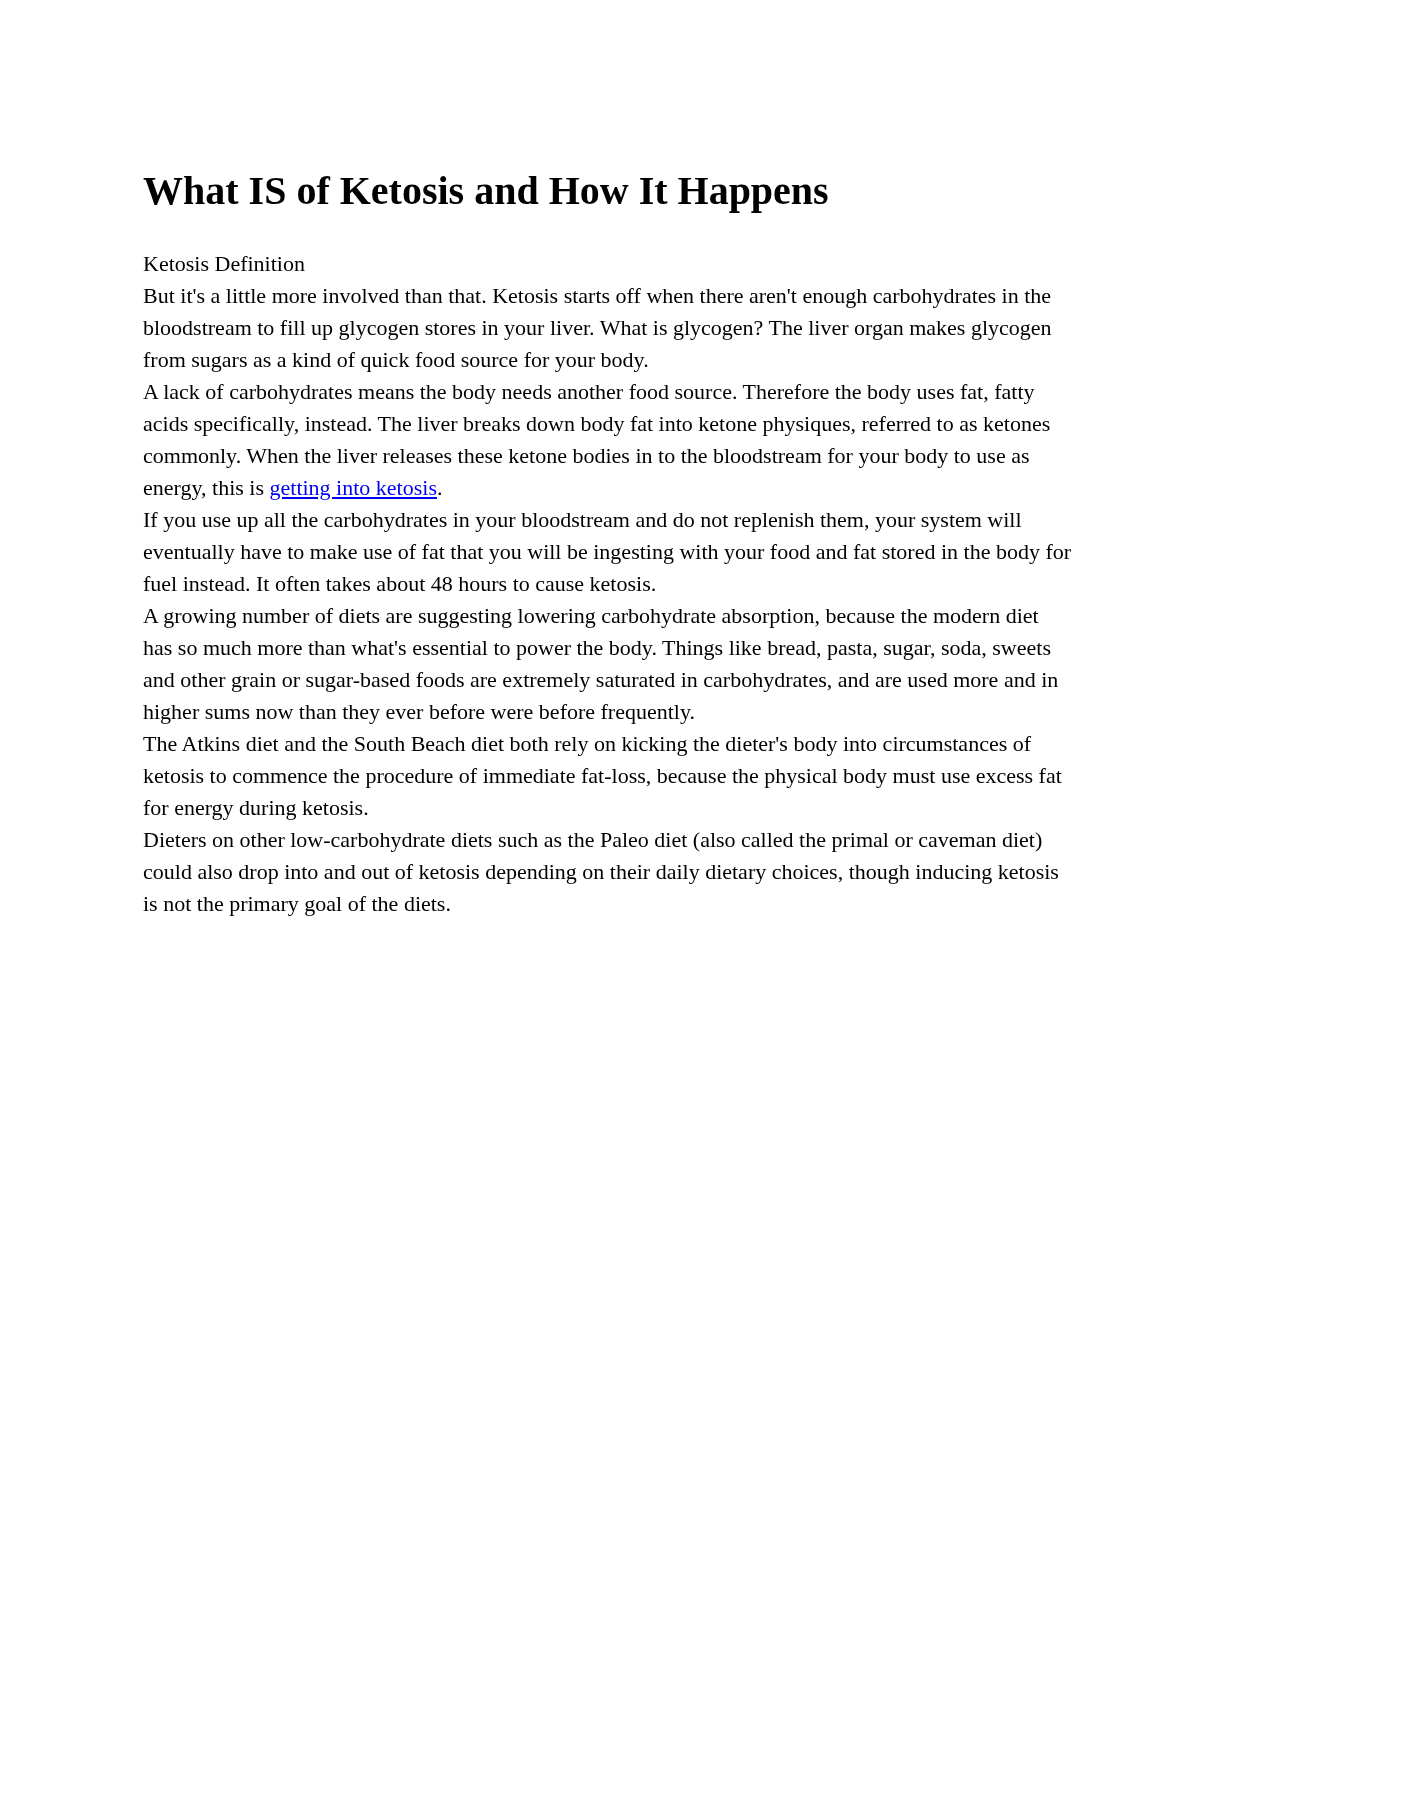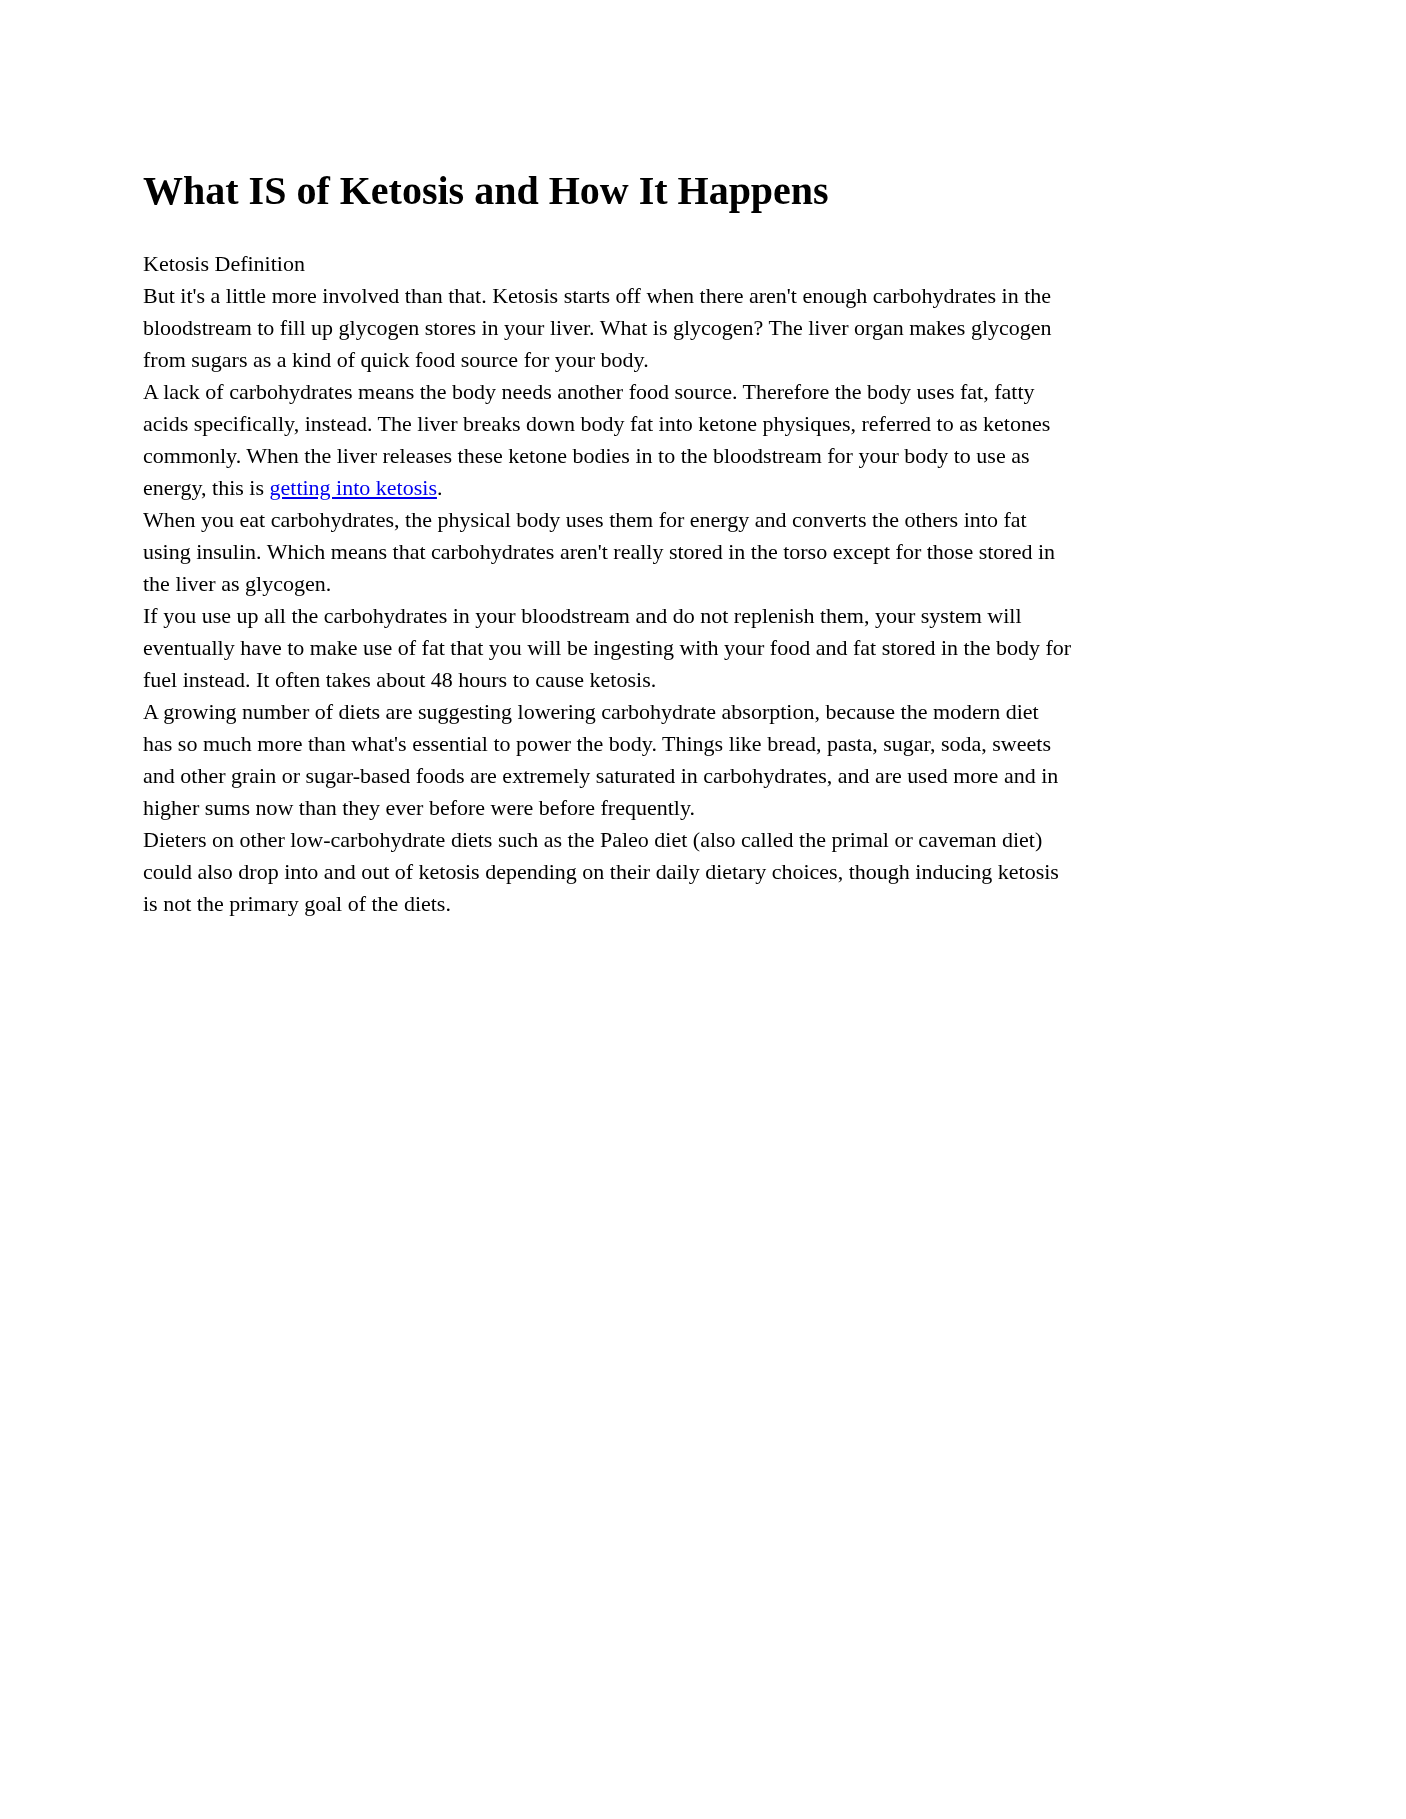--- a/index.html
+++ b/index.html
@@ -51,19 +51,19 @@
 </head>
 <body>
 
 <div class="page">
   <main class="doc">
     <h1>What IS of Ketosis and How It Happens</h1>
     <div>
         <p class="para gap"><span>Ketosis Definition</span></p>
         <p class="para"><span>But it's a little more involved than that. Ketosis starts off when there aren't enough carbohydrates in the bloodstream to fill up glycogen stores in your liver. What is glycogen? The liver organ makes glycogen from sugars as a kind of quick food source for your body.</span></p>
         <p class="para"><span>A lack of carbohydrates means the body needs another food source. Therefore the body uses fat, fatty acids specifically, instead. The liver breaks down body fat into ketone physiques, referred to as ketones commonly. When the liver releases these ketone bodies in to the bloodstream for your body to use as energy, this is </span><a href="#">getting into ketosis</a><span>.</span></p>
-        <p class="para"><span>When you eat carbohydrates, the physical body uses them for energy and converts the others into fat using insulin. Which means that carbohydrates aren't really stored in the torso except for those stored in the liver as glycogen.</span></p>
         <p class="para"><span>If you use up all the carbohydrates in your bloodstream and do not replenish them, your system will eventually have to make use of fat that you will be ingesting with your food and fat stored in the body for fuel instead. It often takes about 48 hours to cause ketosis.</span></p>
         <p class="para"><span>A growing number of diets are suggesting lowering carbohydrate absorption, because the modern diet has so much more than what's essential to power the body. Things like bread, pasta, sugar, soda, sweets and other grain or sugar-based foods are extremely saturated in carbohydrates, and are used more and in higher sums now than they ever before were before frequently.</span></p>
+        <p class="para"><span>The Atkins diet and the South Beach diet both rely on kicking the dieter's body into circumstances of ketosis to commence the procedure of immediate fat-loss, because the physical body must use excess fat for energy during ketosis.</span></p>
         <p class="para"><span>Dieters on other low-carbohydrate diets such as the Paleo diet (also called the primal or caveman diet) could also drop into and out of ketosis depending on their daily dietary choices, though inducing ketosis is not the primary goal of the diets.</span></p>
       </div>
   </main>
 </div>
 
 </body></html>

